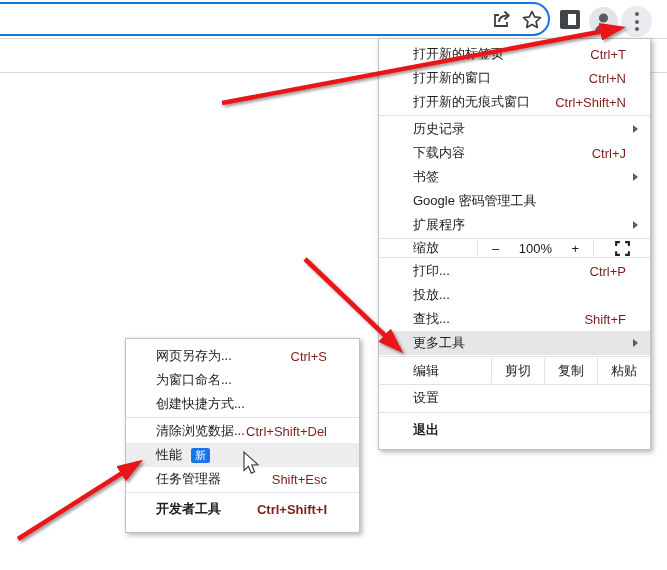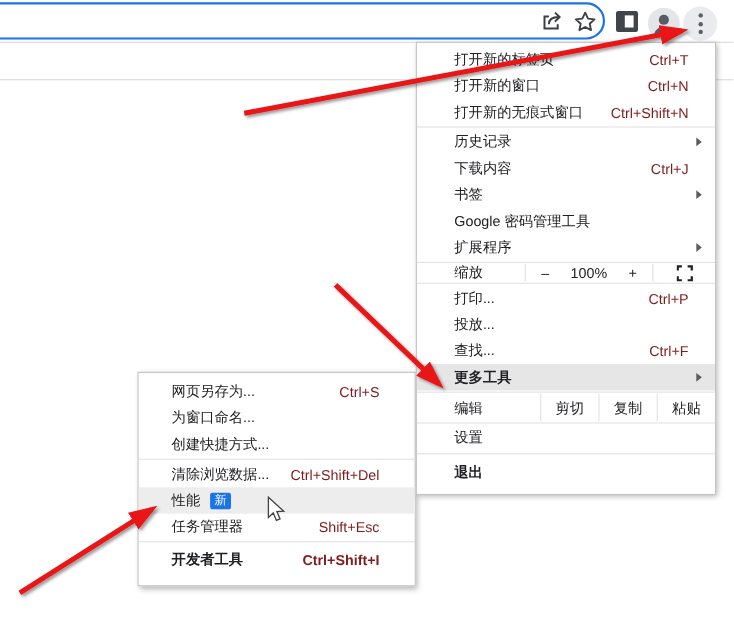--- a/index.html
+++ b/index.html
@@ -27,31 +27,31 @@
   .avatar-btn { left:589px; top:7px; width:29px; height:29px; background:#e3e5e8; border-radius:50%; overflow:hidden; }
   .menu-btn { left:621px; top:6px; width:31px; height:31px; background:#e9ebee; border-radius:50%; flex-direction:column; gap:3.5px; }
   .dot { width:4px; height:4px; border-radius:50%; background:#5b6065; }
 
   
   .menu {
     position:absolute; background:#fff; border:1px solid #c3c3c3;
     box-shadow:2px 2px 5px rgba(0,0,0,0.30);
   }
   .main-menu { left:378px; top:38px; width:273px; padding:3px 0 4px 0; }
-  .sub-menu  { left:125px; top:338px; width:253px; padding:5px 0 8px 0; }
+  .sub-menu  { left:125px; top:338px; width:235px; padding:5px 0 8px 0; }
   .mi {
     height:24px; display:flex; align-items:center;
     padding:0 12px 0 34px; white-space:nowrap; cursor:default;
   }
   .sub-menu .mi { padding:0 20px 0 30px; }
   .mi .label { color:#202124; }
   .mi .spacer { flex:1; }
   .mi .shortcut { color:#7f1d1d; margin-right:12px; }
   .sub-menu .mi .shortcut { margin-right:12px; }
-  .mi.highlight { background:#e6e6e6;font-weight:bold; }
+  .mi.highlight { background:#e6e6e6; }
   .mi.hover { background:#ededed; }
   .sub-arrow {
     width:0; height:0; margin-left:auto;
     border-left:5px solid #5c5c5c; border-top:4px solid transparent; border-bottom:4px solid transparent;
   }
   .sep { height:1px; background:#e1e1e1; margin:1px 0; }
   .sep.wide { margin:2px 0; }
 
   
   .zoom-row { display:flex; height:16px; align-items:stretch; }
@@ -209,21 +209,21 @@
       <span class="label">打印...</span>
       <span class="spacer"></span>
       <span class="shortcut">Ctrl+P</span>
     </div>
     <div class="mi">
       <span class="label">投放...</span>
     </div>
     <div class="mi">
       <span class="label">查找...</span>
       <span class="spacer"></span>
-      <span class="shortcut">Ctrl+F</span>
+      <span class="shortcut">Shift+F</span>
     </div>
     <div class="mi highlight">
       <span class="label">更多工具</span>
       <span class="sub-arrow"></span>
     </div>
     <div class="sep"></div>
 
     <div class="edit-row">
       <div class="er-label">编辑</div>
       <div class="er-act">剪切</div>

